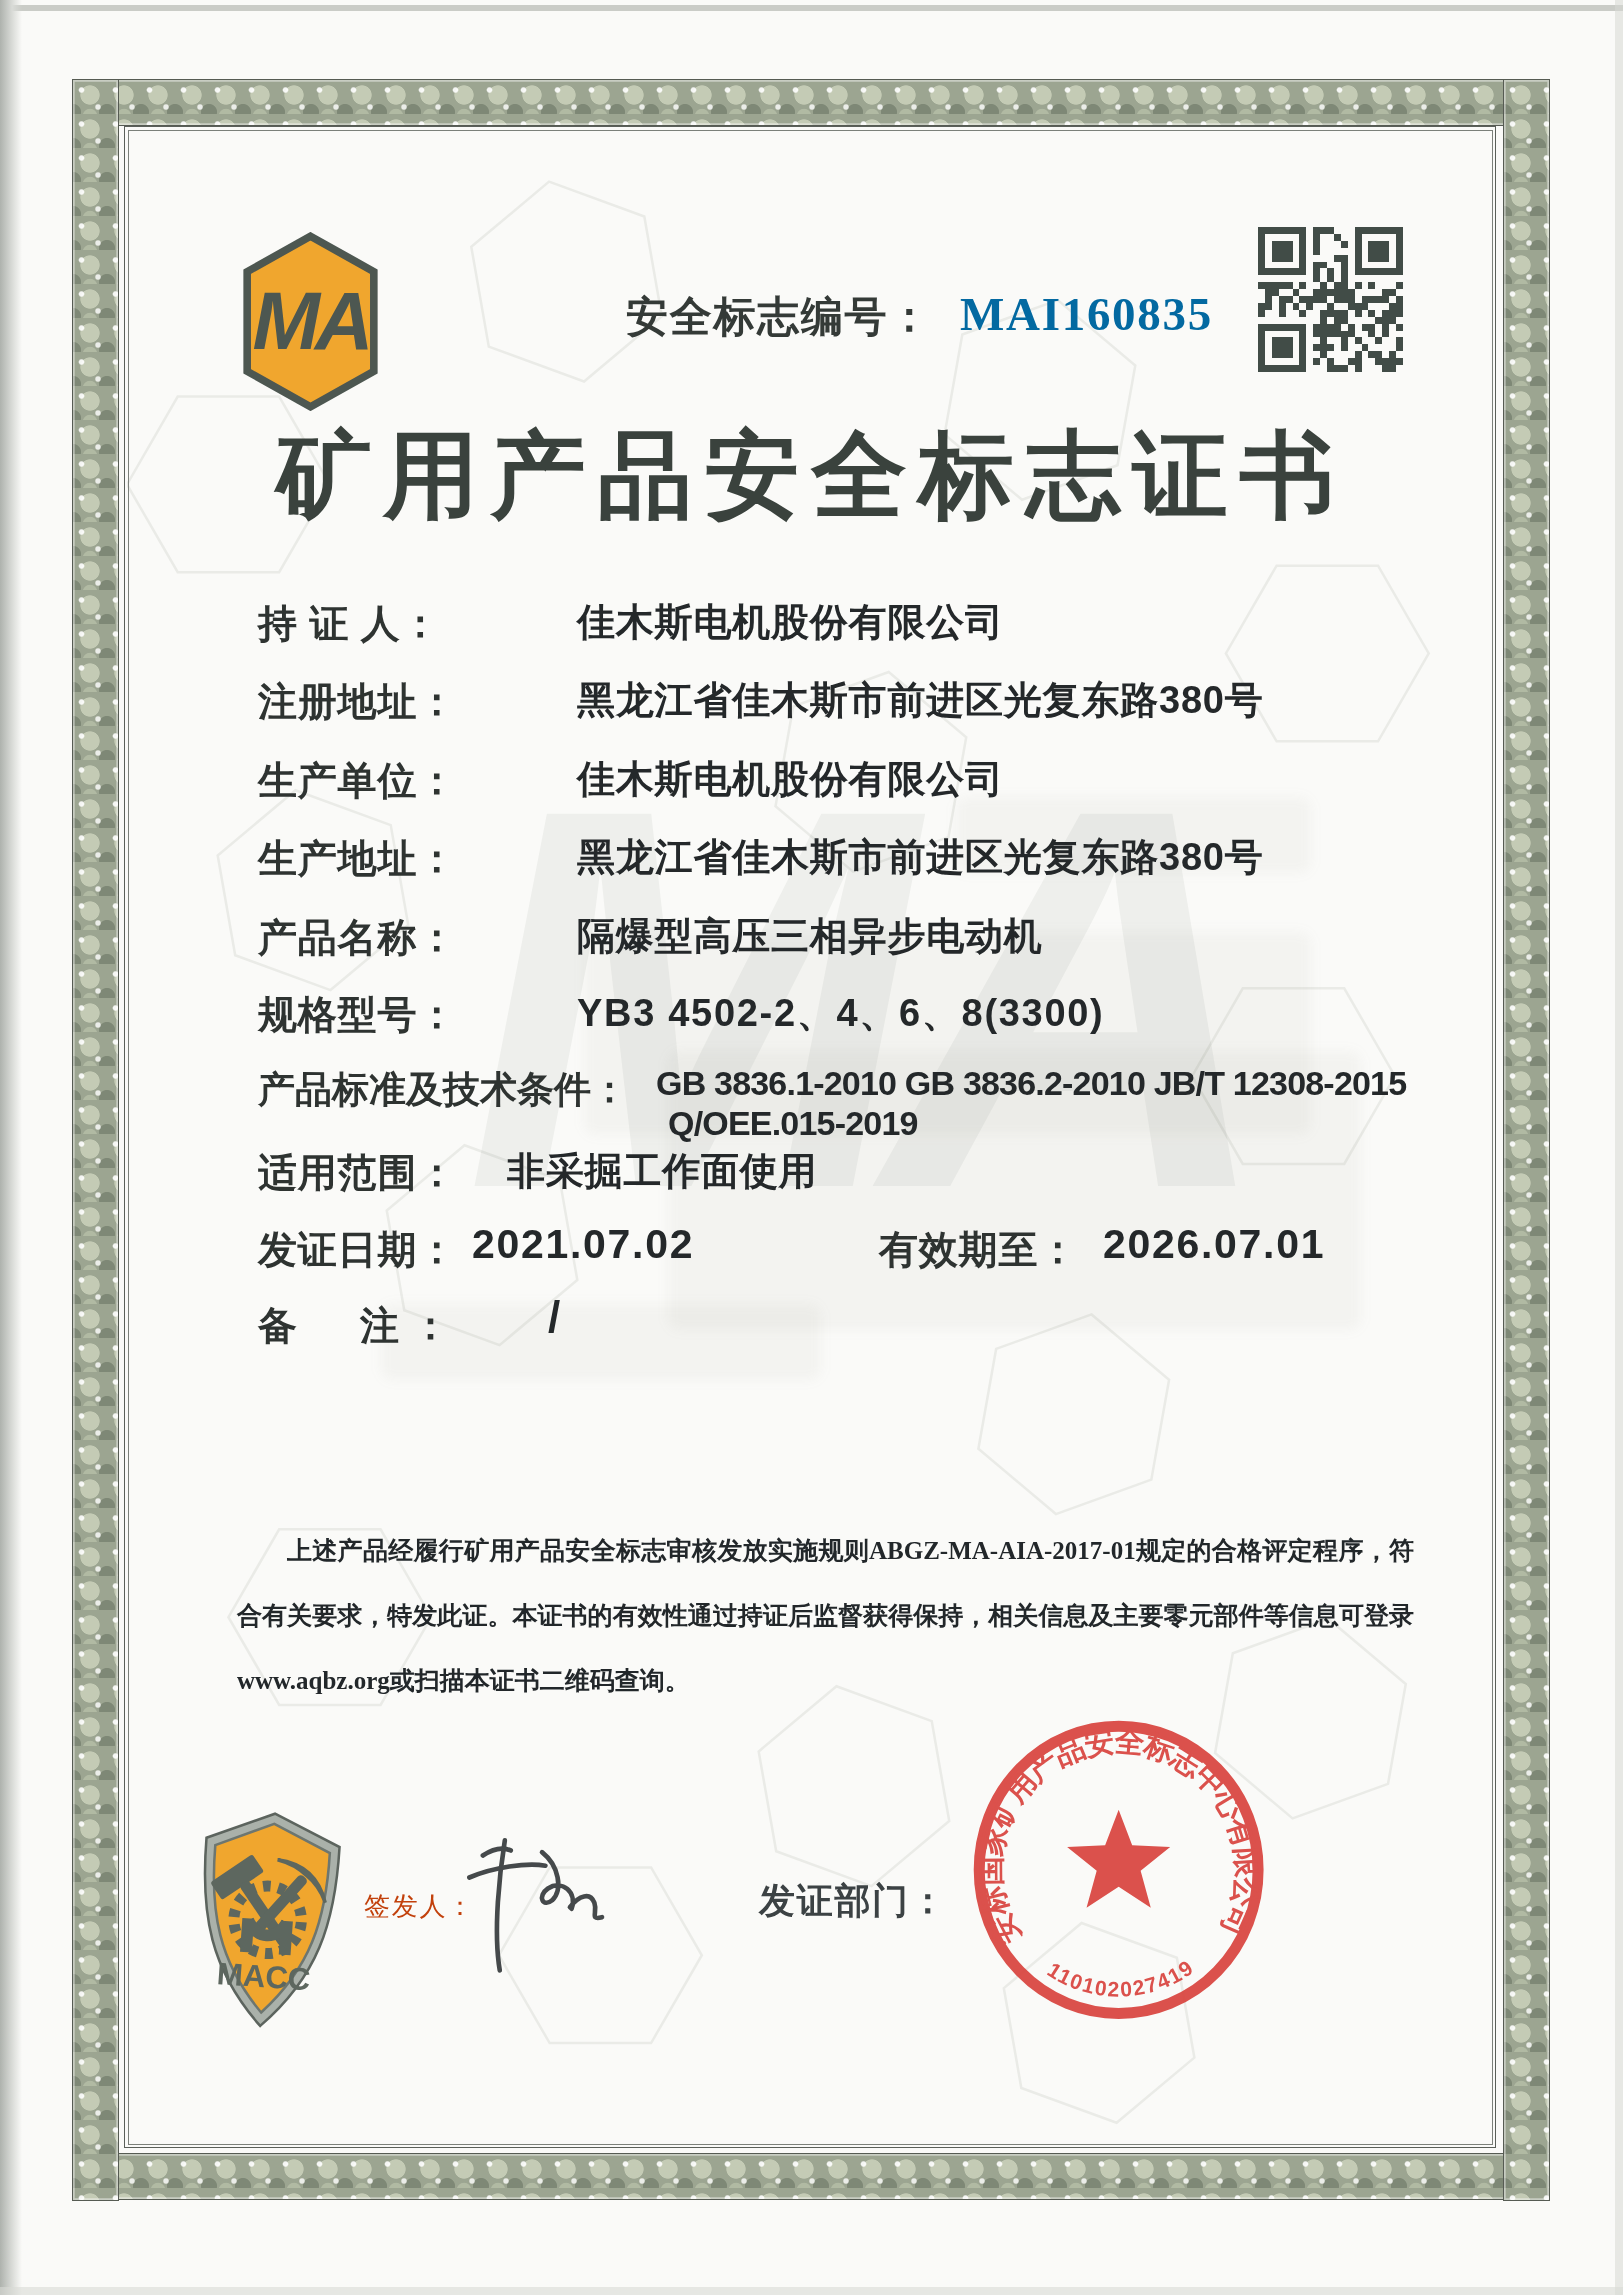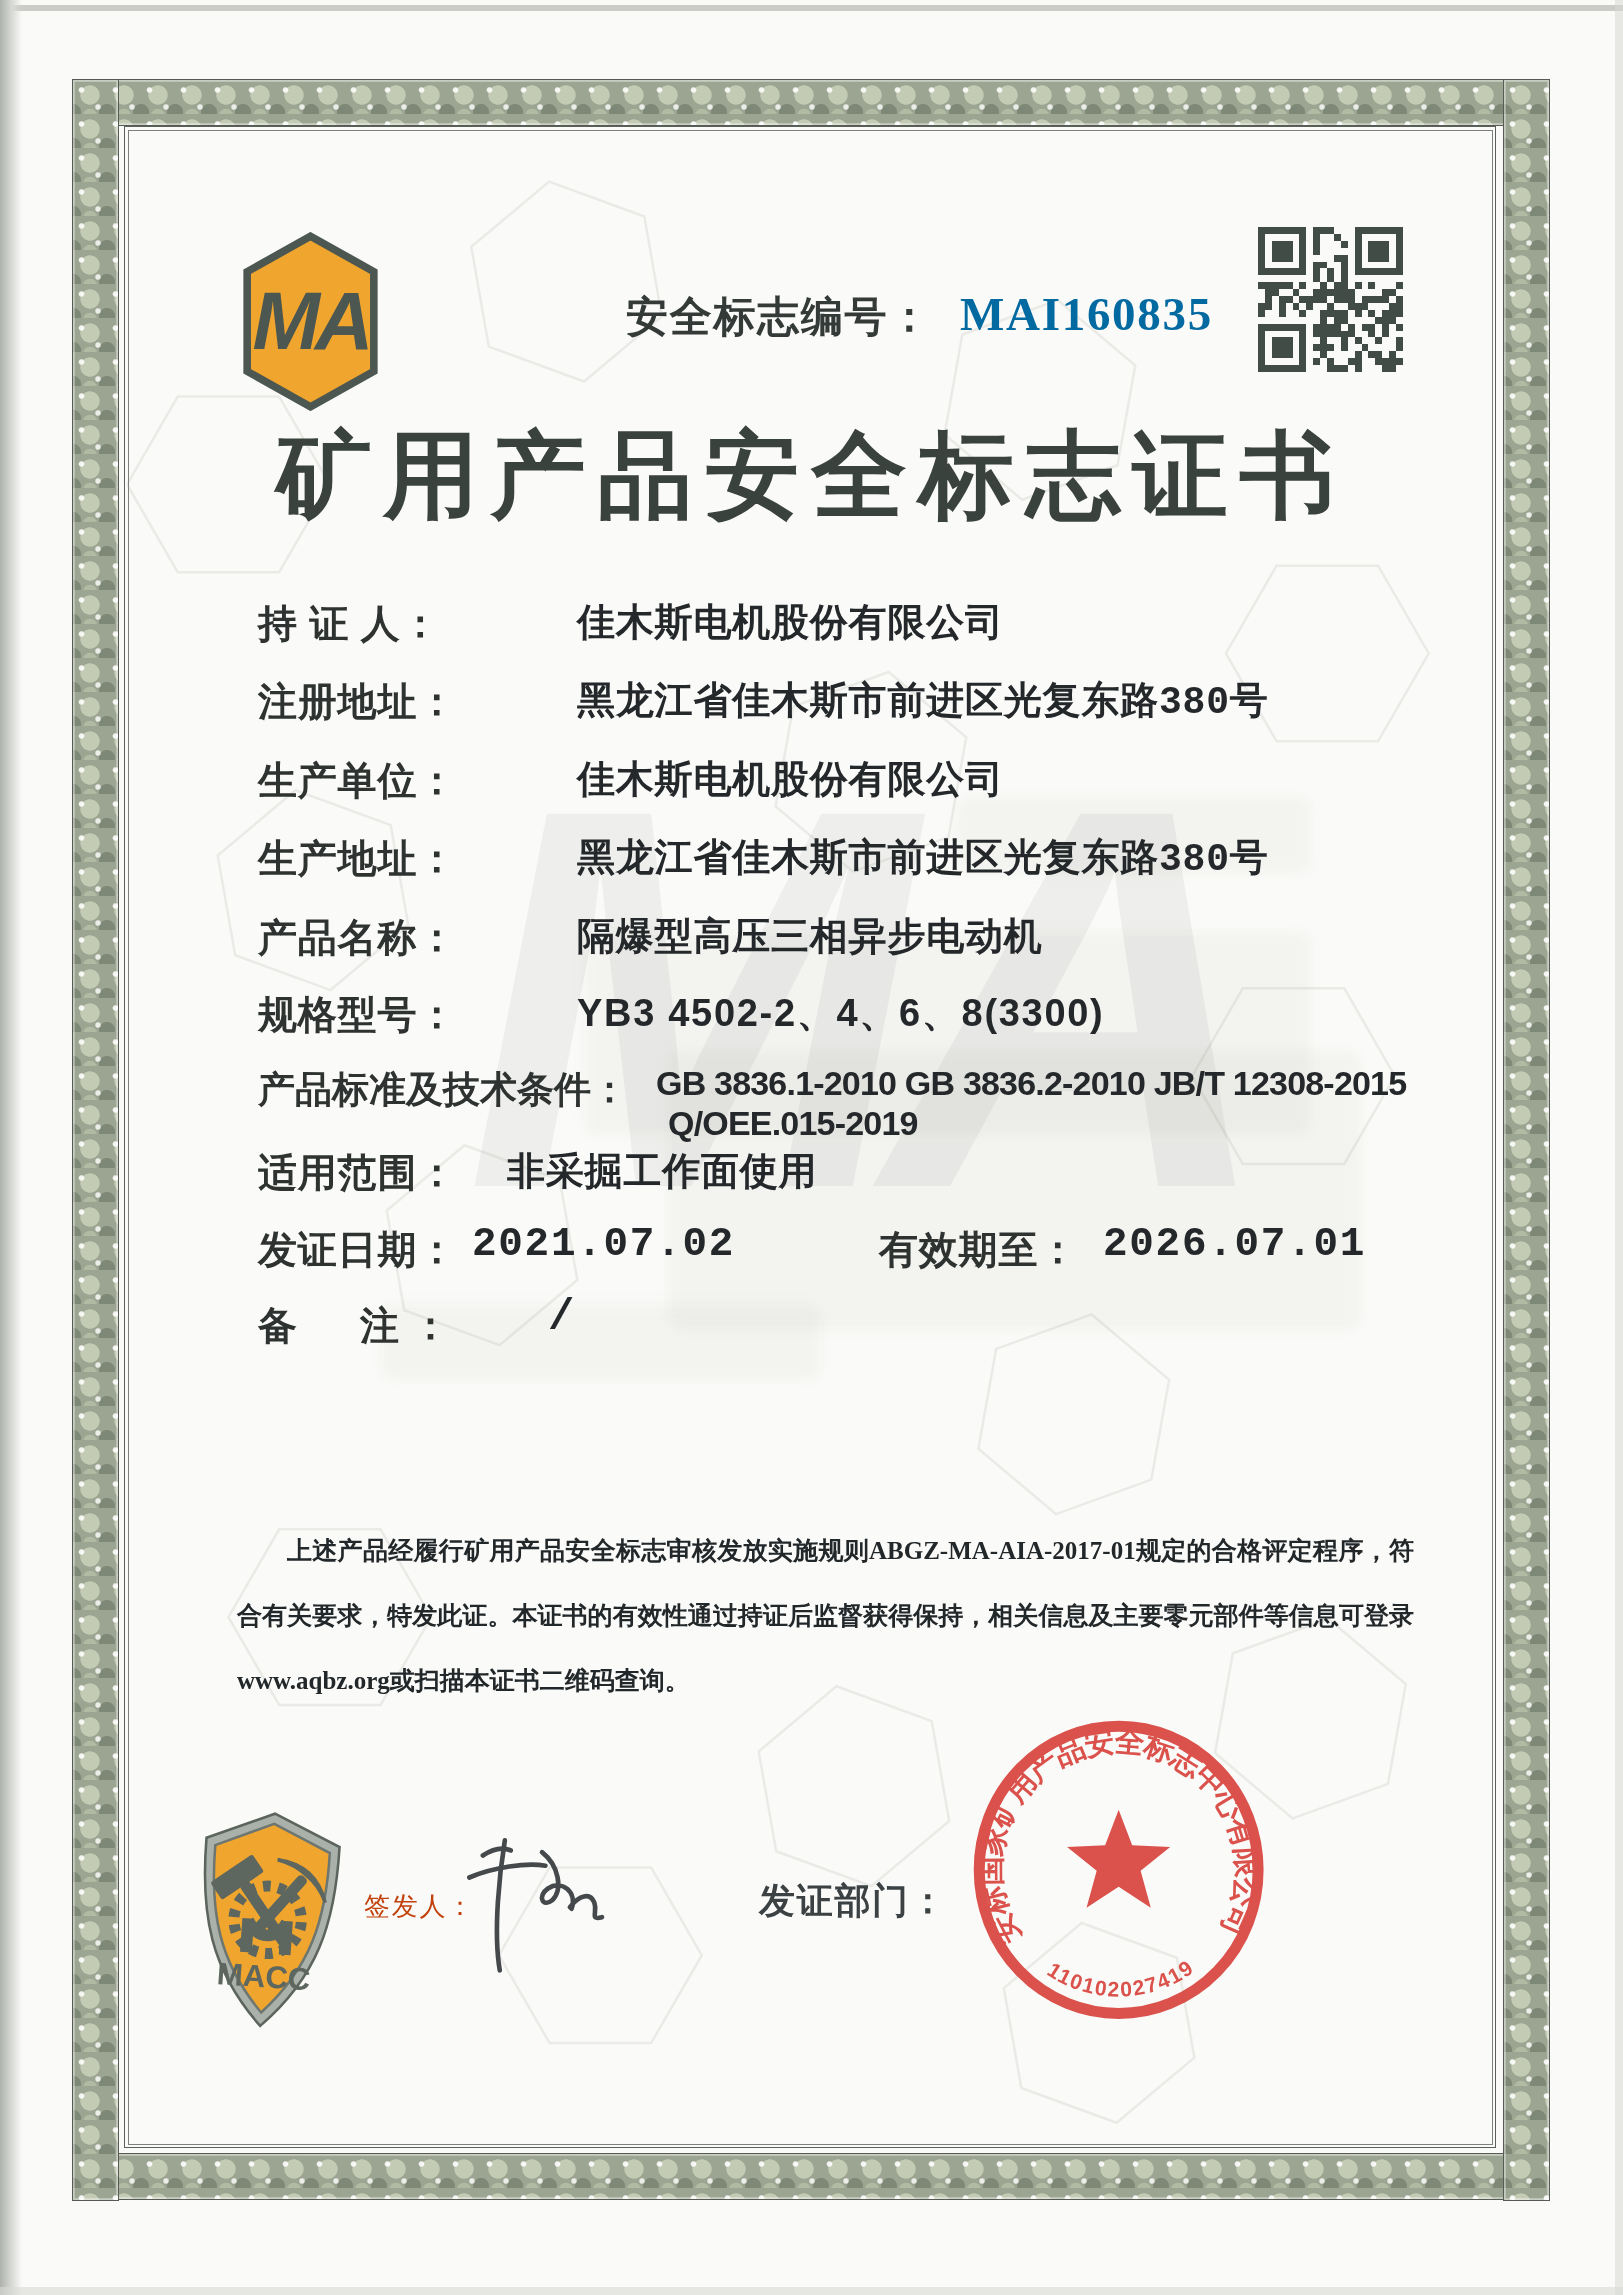--- a/index.html
+++ b/index.html
@@ -44,21 +44,21 @@
   .certno-label{position:absolute;left:626px;top:289px;font-size:42px;font-weight:700;color:#343a37;letter-spacing:1.7px;}
   .certno-value{position:absolute;left:960px;top:287px;font-family:"Liberation Serif",serif;
                 font-size:47px;font-weight:600;color:#0369a1;letter-spacing:1.7px;}
   .qr{position:absolute;left:1258px;top:227px;}
 
   .cert-title{position:absolute;left:0;top:413px;width:1623px;text-align:center;
               font-size:95px;font-weight:900;letter-spacing:12px;color:#3a423d;}
 
   
   .flabel{position:absolute;font-size:39px;font-weight:700;color:#2e3331;letter-spacing:0.8px;white-space:nowrap;}
-  .fvalue{position:absolute;font-family:Liberation Mono, monospace;font-size:38px;font-weight:700;
+  .fvalue{position:absolute;font-family:Liberation Sans, sans-serif;font-size:38px;font-weight:700;
           color:#24282a;letter-spacing:0.8px;white-space:nowrap;}
   .fvalue.num{letter-spacing:1.7px;}
   .std-label{font-size:37px;letter-spacing:0;}
   .std-value{font-family:"Liberation Sans",sans-serif;font-size:34px;font-weight:700;letter-spacing:-0.8px;}
 
   
   .body-par{position:absolute;left:237px;top:1518px;width:1177px;
             font-family:"Liberation Serif",serif;font-size:25px;font-weight:600;color:#22272a;
             line-height:65px;text-align:justify;text-indent:2em;letter-spacing:0px;}
 

